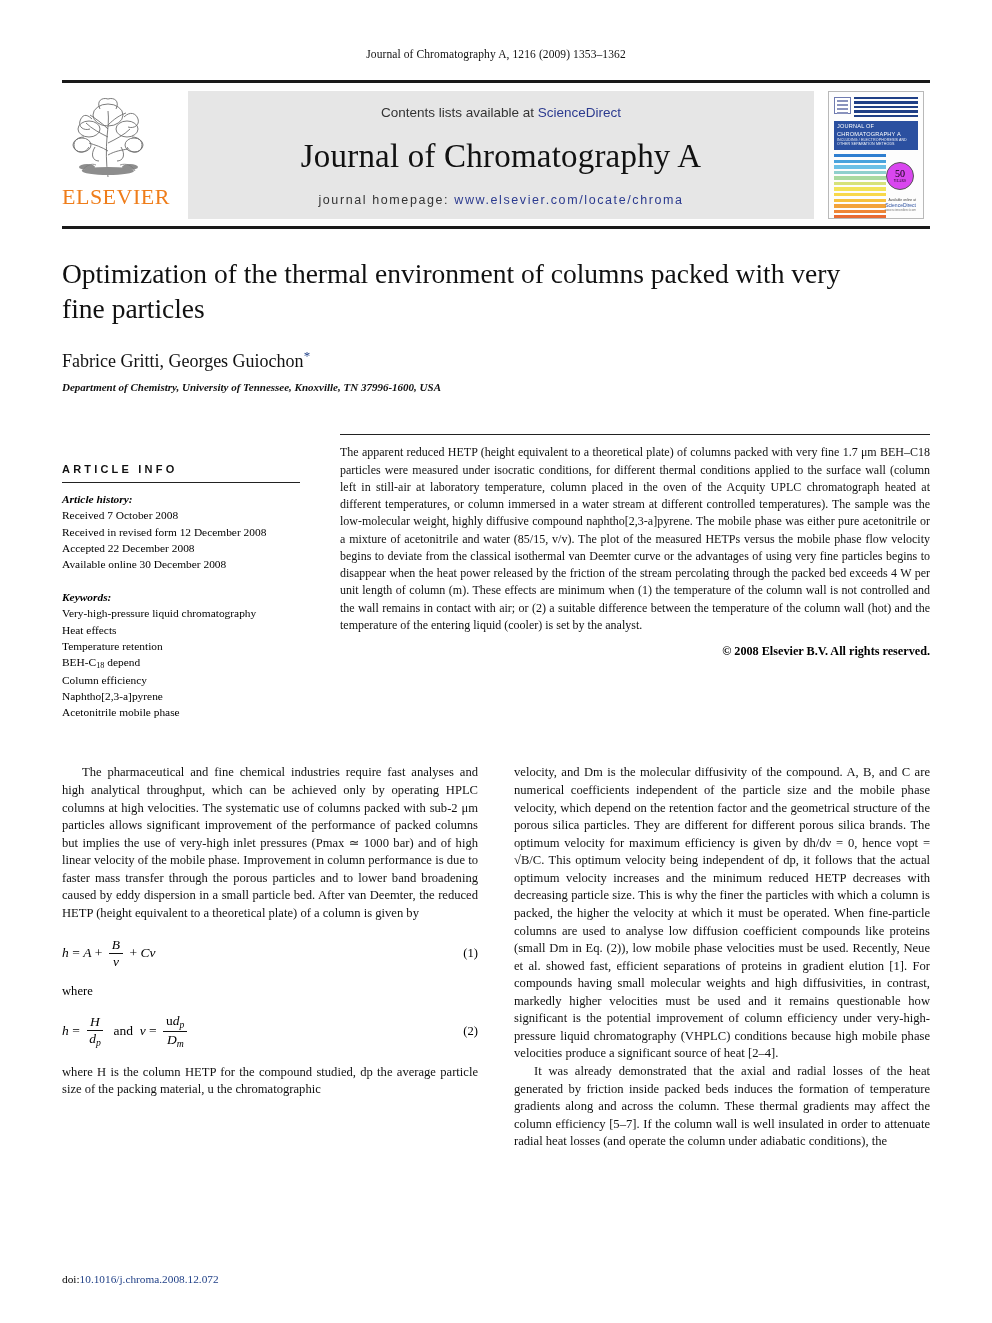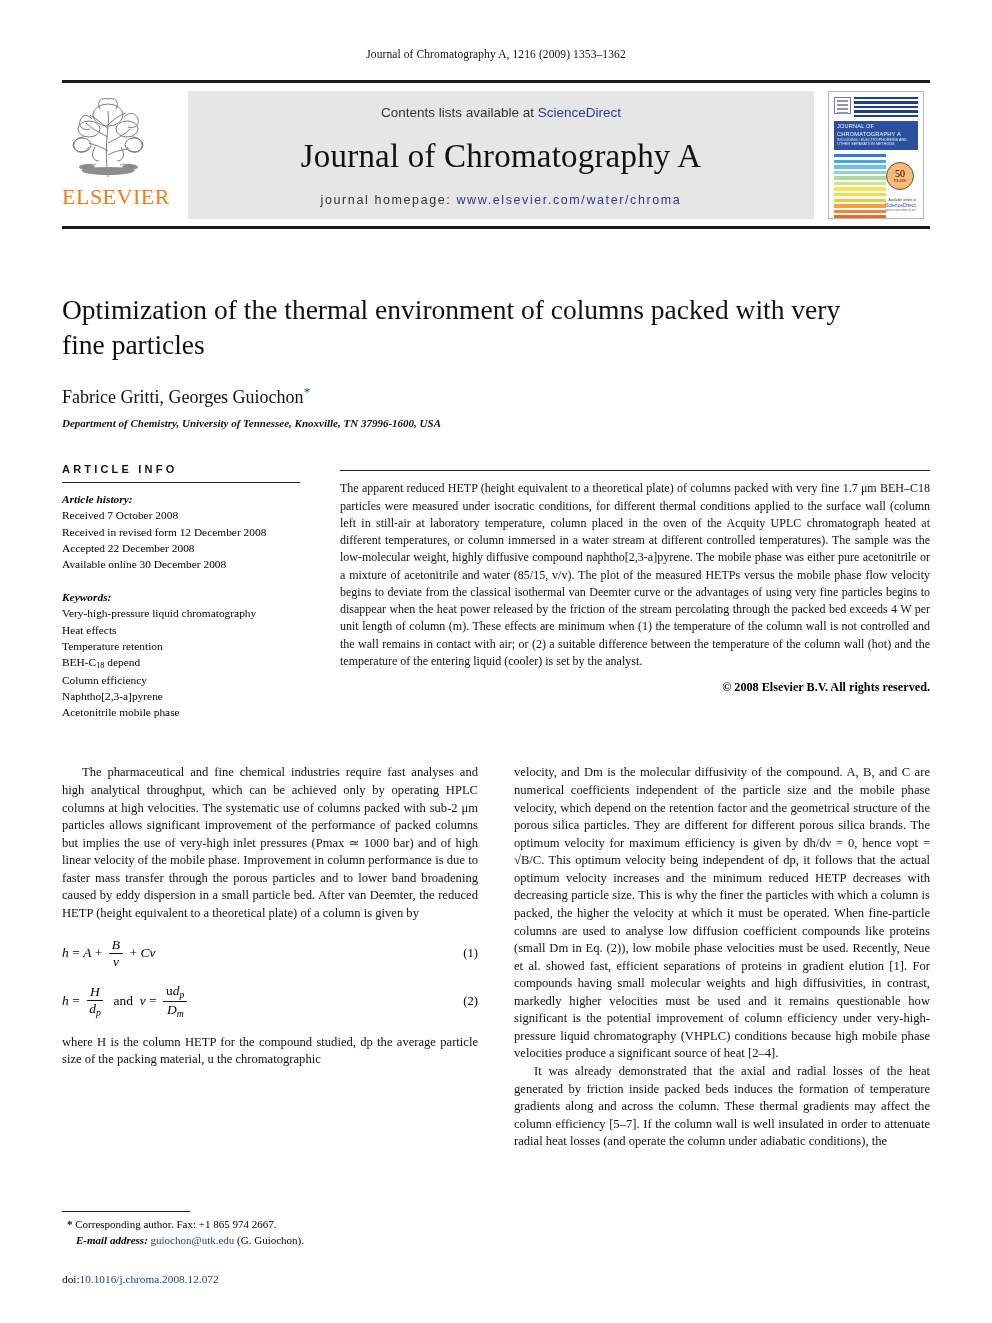--- a/index.html
+++ b/index.html
@@ -137,34 +137,34 @@
   .cover-band .cb-sub { font-size: 3.6px; opacity: .95; }
   .cover-stripes { margin-top: 4px; display:flex; flex-direction:column; gap:2.2px; }
   .cover-stripes i { display:block; height: 3.4px; width: 62%; }
   .cover-seal {
     position: absolute;
     right: 9px; bottom: 28px;
     width: 26px; height: 26px;
     border-radius: 50%;
     border: 1.2px solid #555;
     display:flex; flex-direction:column; align-items:center; justify-content:center;
-    background:#fdba74;
+    background:#d946ef;
   }
   .cover-seal .n50 { font-size: 10px; font-family:"Liberation Serif",serif; line-height:1; }
   .cover-seal .yr { font-size: 3.4px; letter-spacing:.3px; }
   .cover-foot {
     position:absolute; right:7px; bottom:6px; text-align:right;
     font-family:"Liberation Sans",sans-serif;
   }
   .cover-foot .cf1 { font-size:3.4px; color:#444; }
   .cover-foot .cf2 { font-size:5px; color:#2b50a0; }
   .cover-foot .cf3 { font-size:3px; color:#777; }
 
   
-  .title-block { margin-top: 64px; }
+  .title-block { margin-top: 28px; }
   .art-title {
     font-family: "Liberation Serif", serif;
     font-size: 27.5px;
     line-height: 1.26;
     font-weight: normal;
     margin: 0;
     color: #111;
     max-width: 810px;
   }
   .authors {
@@ -182,21 +182,21 @@
     margin-top: 9px;
     color: #111;
   }
 
   
   .info-abstract {
     margin-top: 34px;
     display: flex;
     gap: 40px;
   }
-  .col-info { width: 238px; flex: 0 0 238px; }
+  .col-info { width: 238px; flex: 0 0 238px; margin-top: 36px; }
   .col-abs { flex: 1 1 auto; }
   .sec-head {
     font-family: "Liberation Sans", sans-serif;
     font-size: 11px;
     font-weight: bold;
     letter-spacing: 3.2px;
     color: #111;
   }
   .rule { border-top: 1.6px solid #222; margin-top: 7px; }
   .info-body { font-size: 11.4px; line-height: 1.42; margin-top: 8px; }
@@ -331,21 +331,21 @@
       </svg>
       <div class="elsevier-word">ELSEVIER</div>
     </div>
 
     <div class="journal-center">
       <div class="contents-line">
         <span>Contents lists available at </span><span class="sd-link">ScienceDirect</span>
       </div>
       <div class="journal-title">Journal of Chromatography A</div>
       <div class="homepage-line">
-        <span>journal homepage: </span><span class="hp-url">www.elsevier.com/water/chroma</span>
+        <span>journal homepage: </span><span class="hp-url">www.elsevier.com/locate/chroma</span>
       </div>
     </div>
 
     <div class="cover-block">
       <div class="cover">
         <div class="cover-topbars">
           <div class="cover-logo-sq">
               <i></i>
               <i></i>
               <i></i>
@@ -440,54 +440,41 @@
           <span class="mathi">h</span> = <span class="mathi">A</span> +
           <span class="frac">
               <span class="num mathi">B</span>
               <span class="den mathi">ν</span>
             </span>
           + <span class="mathi">Cν</span>
         </span>
         <span class="eq-num">(1)</span>
       </div>
 
+      <div class="where-line">where</div>
 
       <div class="eq-row">
         <span>
           <span class="mathi">h</span> =
           <span class="frac">
               <span class="num mathi">H</span>
               <span class="den mathi">d<span class="sub">p</span></span>
             </span>
           &nbsp;and&nbsp;
           <span class="mathi">ν</span> =
           <span class="frac">
               <span class="num">u<span class="mathi">d<span class="sub">p</span></span></span>
               <span class="den mathi">D<span class="sub">m</span></span>
             </span>
         </span>
         <span class="eq-num">(2)</span>
       </div>
 
       <p class="p noind">where H is the column HETP for the compound studied, dp the average particle size of the packing material, u the chromatographic</p>
 
-      <div class="footnote">
-        <div class="fn-rule"></div>
-        <div class="fn-text">
-          <div class="fn-indent">
-            <span class="fn-star">*</span>
-            <span>Corresponding author. Fax: +1 865 974 2667.</span>
-          </div>
-          <div class="fn-indent" style="padding-left:14px;text-indent:0;">
-            <span class="fn-em">E-mail address:</span>
-            <span class="fn-link">guiochon@utk.edu</span>
-            <span>(G. Guiochon).</span>
-          </div>
-        </div>
-      </div>
     </div>
 
     <div class="bcol">
       <p class="p noind">velocity, and Dm is the molecular diffusivity of the compound. A, B, and C are numerical coefficients independent of the particle size and the mobile phase velocity, which depend on the retention factor and the geometrical structure of the porous silica particles. They are different for different porous silica brands. The optimum velocity for maximum efficiency is given by dh/dν = 0, hence νopt = √B/C. This optimum velocity being independent of dp, it follows that the actual optimum velocity increases and the minimum reduced HETP decreases with decreasing particle size. This is why the finer the particles with which a column is packed, the higher the velocity at which it must be operated. When fine-particle columns are used to analyse low diffusion coefficient compounds like proteins (small Dm in Eq. (2)), low mobile phase velocities must be used. Recently, Neue et al. showed fast, efficient separations of proteins in gradient elution [1]. For compounds having small molecular weights and high diffusivities, in contrast, markedly higher velocities must be used and it remains questionable how significant is the potential improvement of column efficiency under very-high-pressure liquid chromatography (VHPLC) conditions because high mobile phase velocities produce a significant source of heat [2–4].</p>
       <p class="p">It was already demonstrated that the axial and radial losses of the heat generated by friction inside packed beds induces the formation of temperature gradients along and across the column. These thermal gradients may affect the column efficiency [5–7]. If the column wall is well insulated in order to attenuate radial heat losses (and operate the column under adiabatic conditions), the</p>
     </div>
   </div>
 
   <div class="imprint">
     <div>

